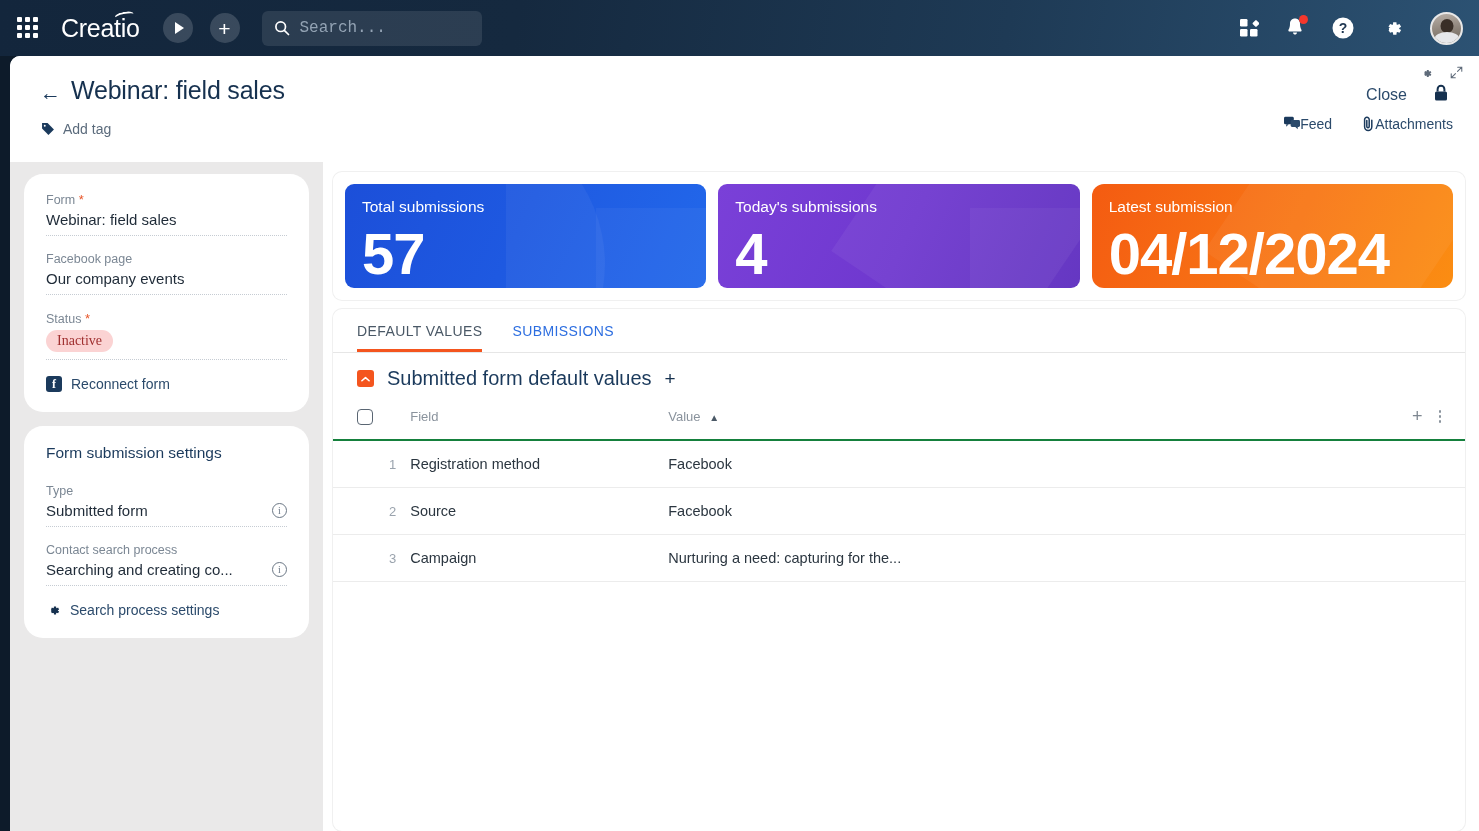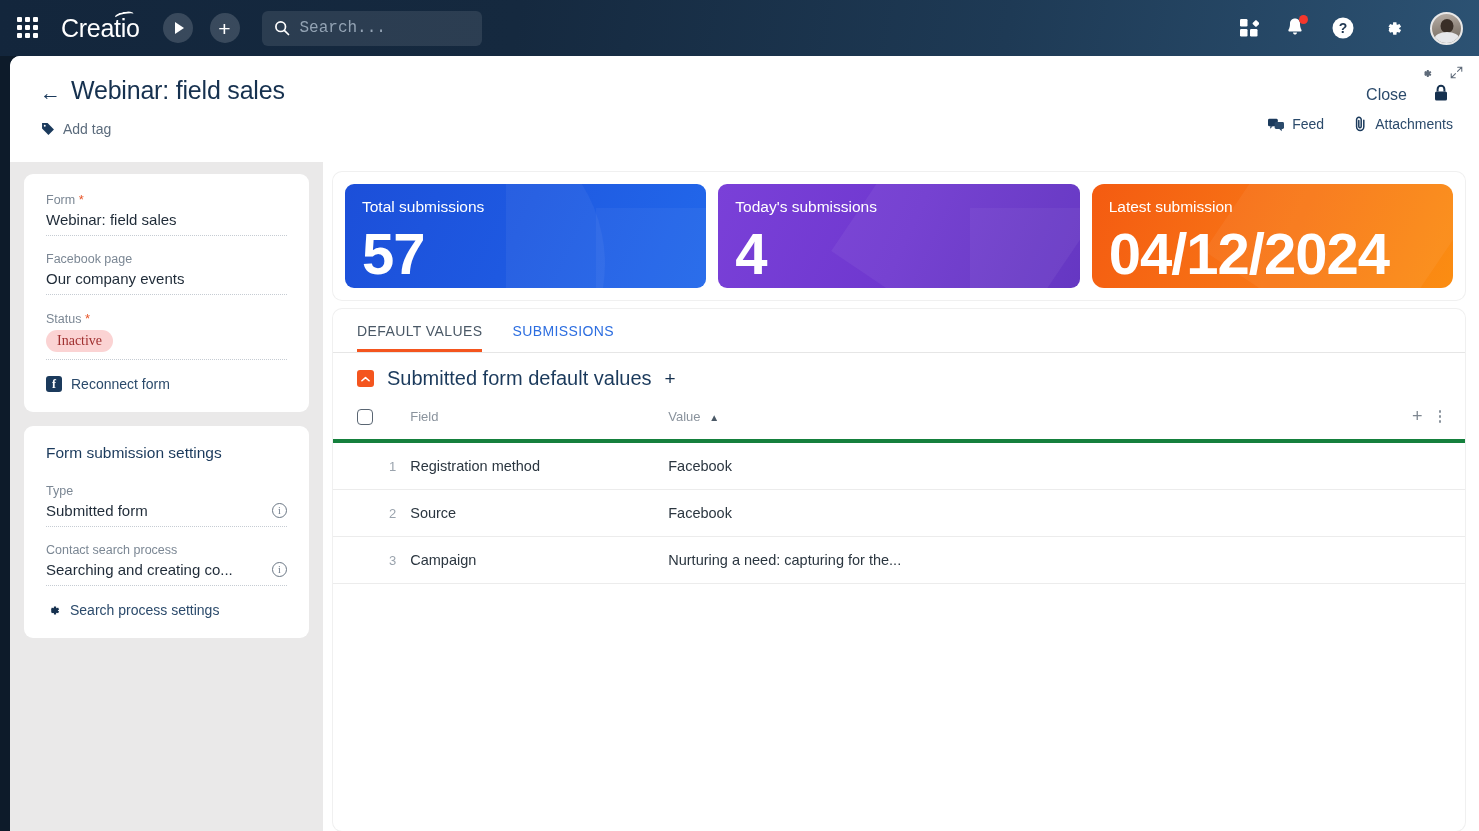--- a/index.html
+++ b/index.html
@@ -89,29 +89,29 @@
     position: absolute; left: 31px; top: 65px;
     display: flex; align-items: center; gap: 8px;
     color: #5b6b7c; font-size: 14px; cursor: pointer;
   }
   .close-btn {
     position: absolute; right: 72px; top: 30px;
     font-size: 16px; color: #2b4a6b; cursor: pointer;
   }
   .lock-btn { position: absolute; right: 30px; top: 28px; color: #16314f; cursor: pointer; }
   .hdr-links { position: absolute; right: 26px; top: 60px; display: flex; gap: 30px; }
-  .hdr-link { display: flex; align-items: flex-end; gap: 8px; font-size: 14px; color: #2b4a6b; cursor: pointer; }
+  .hdr-link { display: flex; align-items: flex-start; gap: 0; font-size: 14px; color: #2b4a6b; cursor: pointer; }
 
   
   .body-area { position: absolute; top: 106px; left: 0; right: 0; bottom: 0; display: flex; }
   .left-col {
     width: 313px; background: #eae9e9; padding: 12px 14px 0 14px;
     display: flex; flex-direction: column; gap: 14px; flex: 0 0 313px;
   }
-  .card { background: #fff; border-radius: 9px; padding: 18px 22px 20px 22px; }
+  .card { background: #fff; border-radius: 19px; padding: 18px 22px 20px 22px; }
   .field { margin-bottom: 16px; position: relative; }
   .field-label { font-size: 12.5px; color: #7b8794; margin-bottom: 4px; }
   .req { color: #e8562a; font-size: 13px; }
   .field-value { font-size: 15px; color: #1f2b38; padding-bottom: 7px; border-bottom: 1px dotted #c6ccd3; }
   .info-i {
     position: absolute; right: 0; bottom: 9px;
     width: 15px; height: 15px; border: 1.3px solid #6b7785; border-radius: 50%;
     color: #6b7785; font-size: 10px; line-height: 13px; text-align: center;
     font-family: "Liberation Serif", serif; cursor: pointer;
   }
@@ -157,21 +157,21 @@
   .collapse-btn {
     width: 17px; height: 17px; background: #f4551e; border-radius: 3px;
     display: flex; align-items: center; justify-content: center; cursor: pointer;
   }
   .section-title { font-size: 20px; color: #1b3a5c; }
   .plus-add { color: #16314f; font-size: 19px; line-height: 1; cursor: pointer; font-weight: 300; }
 
   table { width: 100%; border-collapse: collapse; }
   thead th {
     font-size: 13px; color: #8a939d; font-weight: 400; text-align: left;
-    padding: 10px 0 12px 0; border-bottom: 4px solid #15803d;
+    padding: 10px 0 12px 0; border-bottom: 2px solid #15803d;
   }
   .cb {
     width: 16px; height: 16px; border: 1.6px solid #5a6673; border-radius: 4px;
     display: inline-block; cursor: pointer; vertical-align: middle;
   }
   th.c-cb { width: 56px; padding-left: 24px; }
   th.c-num { width: 18px; }
   th.c-field { width: 258px; }
   th.c-actions { text-align: right; padding-right: 24px; }
   .sort-caret { color: #4a5866; font-size: 10px; margin-left: 5px; }

